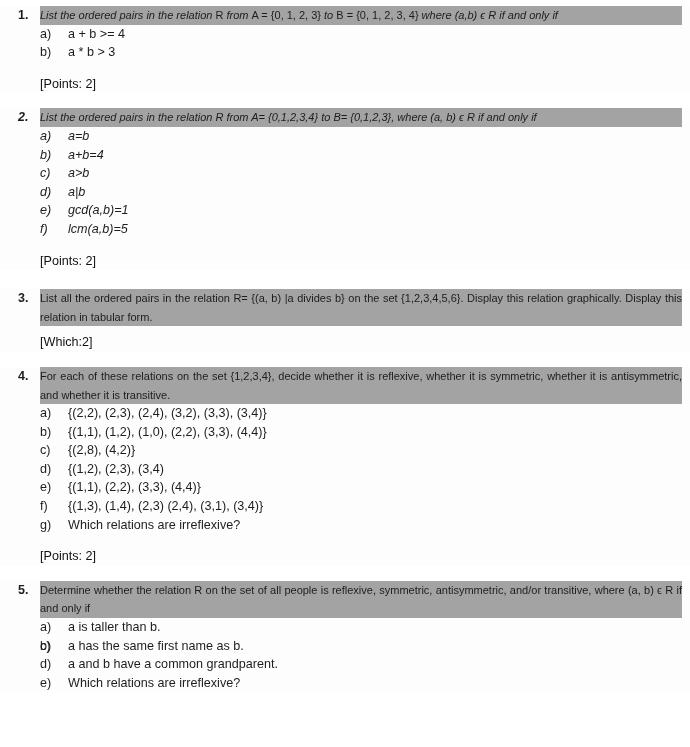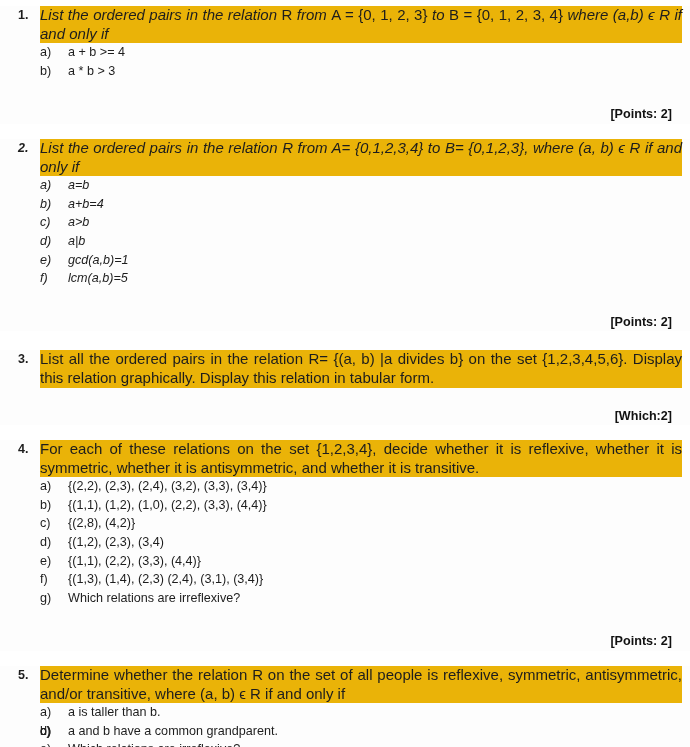--- a/index.html
+++ b/index.html
@@ -64,27 +64,27 @@
     width: 22px;
     text-align: left;
     font-weight: bold;
     font-size: 12.5px;
     line-height: 18.5px;
     color: #1d1d1d;
   }
   .q-num.italic { font-style: italic; }
 
   .q-stem {
-    font-size: 15px;
+    font-size: 11px;
     line-height: 18.6px;
     text-align: justify;
     text-justify: inter-word;
     color: #1d1d1d;
     margin: 0;
-    background: #eab308;
+    background: #a3a3a3;
   }
   .q-stem.italic { font-style: italic; }
   .q-stem .up { font-style: normal; }
   .q-stem .it { font-style: italic; }
 
   
   .sublist {
     list-style: none;
     margin: 0;
     padding: 0;
@@ -101,27 +101,26 @@
     position: absolute;
     left: 0;
     top: 0;
     width: 22px;
   }
   .sublist.italic li { font-style: italic; }
   .sublist li .it { }
 
   
   .points-row {
-    text-align: right;
     padding-right: 10px;
     font-size: 12.6px;
     line-height: 18.6px;
-    font-weight: bold;
+    font-weight: normal;
     color: #111111;
-    margin-top: 19px;
+    margin-top: 7px;
   }
 
   .gap-sm { height: 6px; }
   .gap-md { height: 11px; }
   .gap-lg { height: 15px; }
 </style>
 </head>
 <body>
 
 <div class="page">
@@ -185,20 +184,20 @@
     </div>
 
     <div class="gap-md"></div>
 
     <div class="question">
       <div class="q-num">5.</div>
       <p class="q-stem">Determine whether the relation R on the set of all people is reflexive, symmetric, antisymmetric, and/or transitive, where (a, b) ϵ R if and only if</p>
       <ul class="sublist">
         <li><span class="letter">a)</span><span class="it">a is taller than b.</span></li>
         <li><span class="letter">b)</span></li>
-        <li><span class="letter">c)</span></li>
+        <li><span class="letter">c)</span><span class="it">a has the same first name as b.</span></li>
         <li><span class="letter">d)</span><span class="it">a and b have a common grandparent.</span></li>
         <li><span class="letter">e)</span><span>Which relations are irreflexive?</span></li>
       </ul>
     </div>
 
   </div>
 </div>
 
 </body></html>

